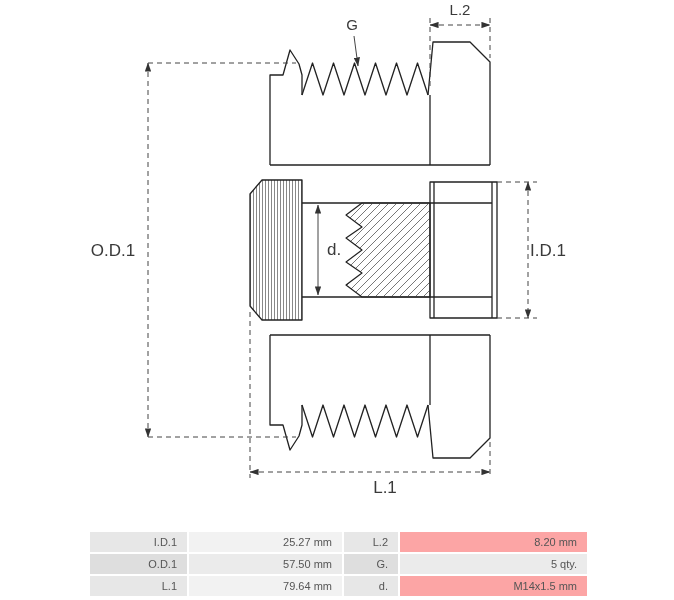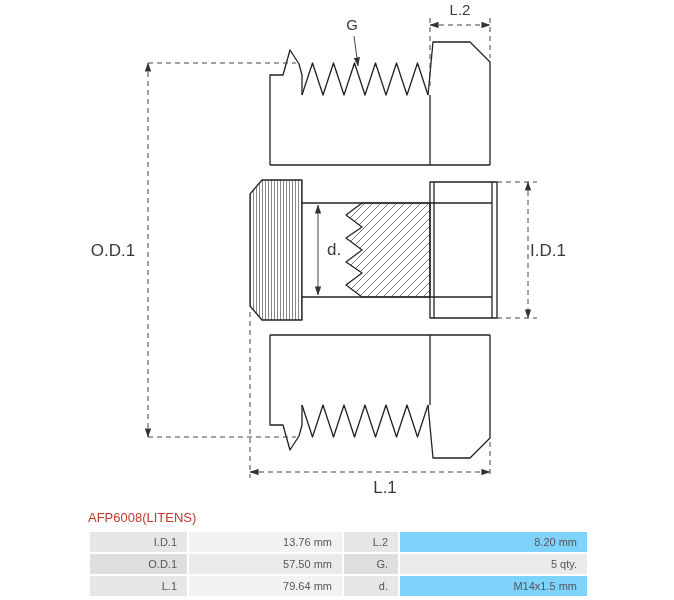--- a/index.html
+++ b/index.html
@@ -8,21 +8,21 @@
   .drawing{position:absolute;left:0;top:0;}
   svg text{fill:#3a3a3a;}
   .dimtext{font-size:17px;}
   .dimtext-sm{font-size:15px;}
   .caption{position:absolute;left:88px;top:510px;font-size:13px;color:#c0392b;}
   table.spec{position:absolute;left:88px;top:530px;border-collapse:separate;border-spacing:2px;}
   table.spec td{height:20px;font-size:11px;color:#555;padding:0 10px 0 4px;text-align:right;vertical-align:middle;}
   td.lbl1{width:83px;background:#e7e7e7;}
   td.val1{width:139px;background:#f2f2f2;}
   td.lbl2{width:40px;background:#e7e7e7;}
-  td.val2{width:173px;background:#7dd3fc;}
+  td.val2{width:173px;background:#fca5a5;}
   tr.alt td.lbl1, tr.alt td.lbl2{background:#dedede;}
   tr.alt td.val1, tr.alt td.val2{background:#ebebeb;}
 </style>
 </head>
 <body>
 
 <div class="page">
 
   <svg class="drawing" width="674" height="505" viewBox="0 0 674 505" xmlns="http://www.w3.org/2000/svg">
     <defs>
@@ -104,27 +104,26 @@
     </g>
 
     <text class="dimtext" x="113" y="256" text-anchor="middle">O.D.1</text>
     <text class="dimtext" x="548" y="256" text-anchor="middle">I.D.1</text>
     <text class="dimtext" x="327" y="255" text-anchor="start">d.</text>
     <text class="dimtext-sm" x="352" y="30" text-anchor="middle">G</text>
     <text class="dimtext-sm" x="460" y="15" text-anchor="middle">L.2</text>
     <text class="dimtext" x="385" y="493" text-anchor="middle">L.1</text>
   </svg>
 
-  <div class="caption">AFP6008(LITENS)</div>
 
   <table class="spec">
     <tbody>
       <tr>
         <td class="lbl1">I.D.1</td>
-        <td class="val1">13.76 mm</td>
+        <td class="val1">25.27 mm</td>
         <td class="lbl2">L.2</td>
         <td class="val2">8.20 mm</td>
       </tr>
       <tr class="alt">
         <td class="lbl1">O.D.1</td>
         <td class="val1">57.50 mm</td>
         <td class="lbl2">G.</td>
         <td class="val2">5 qty.</td>
       </tr>
       <tr>

